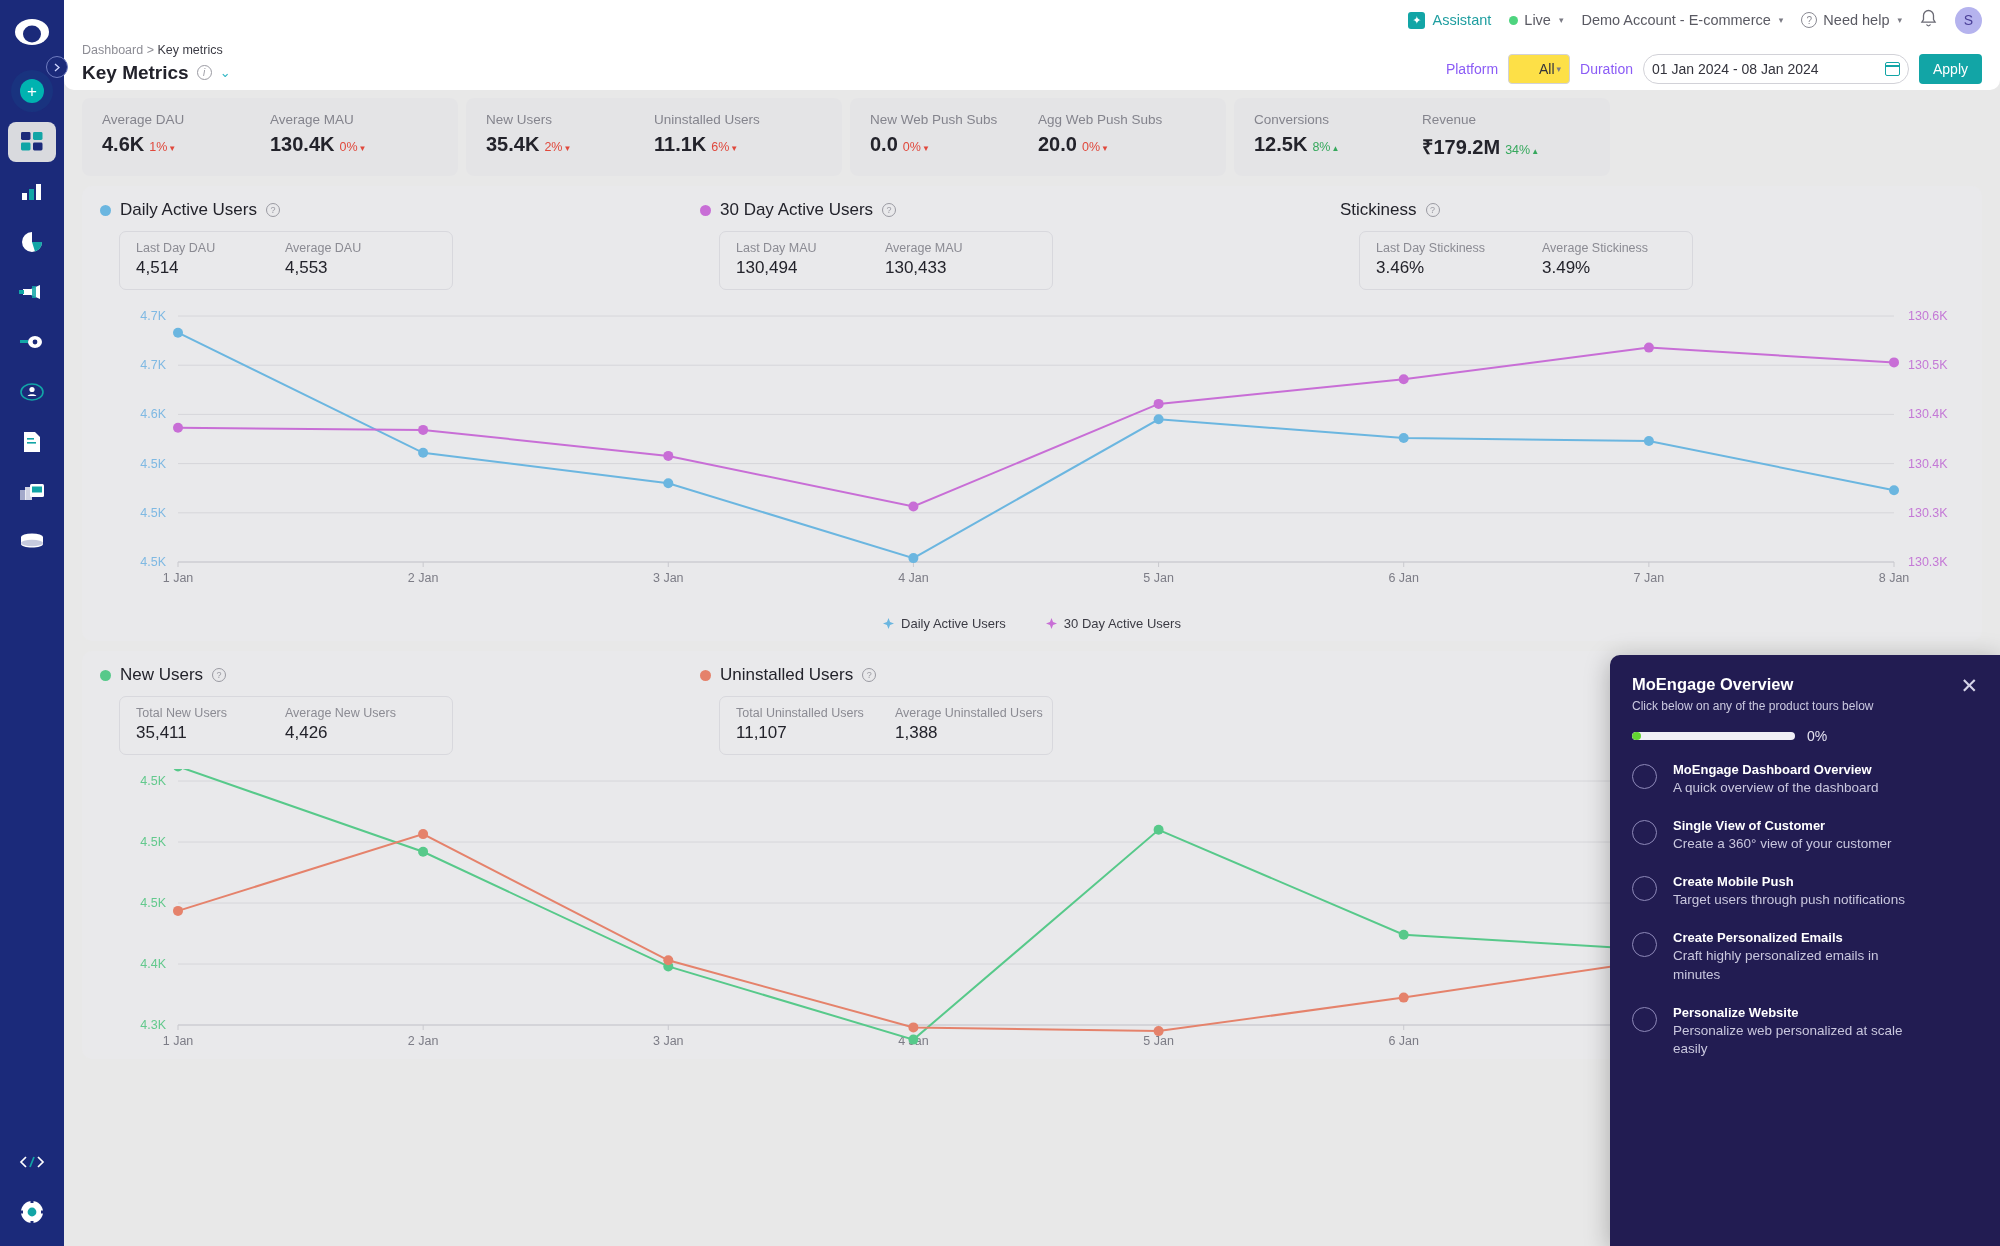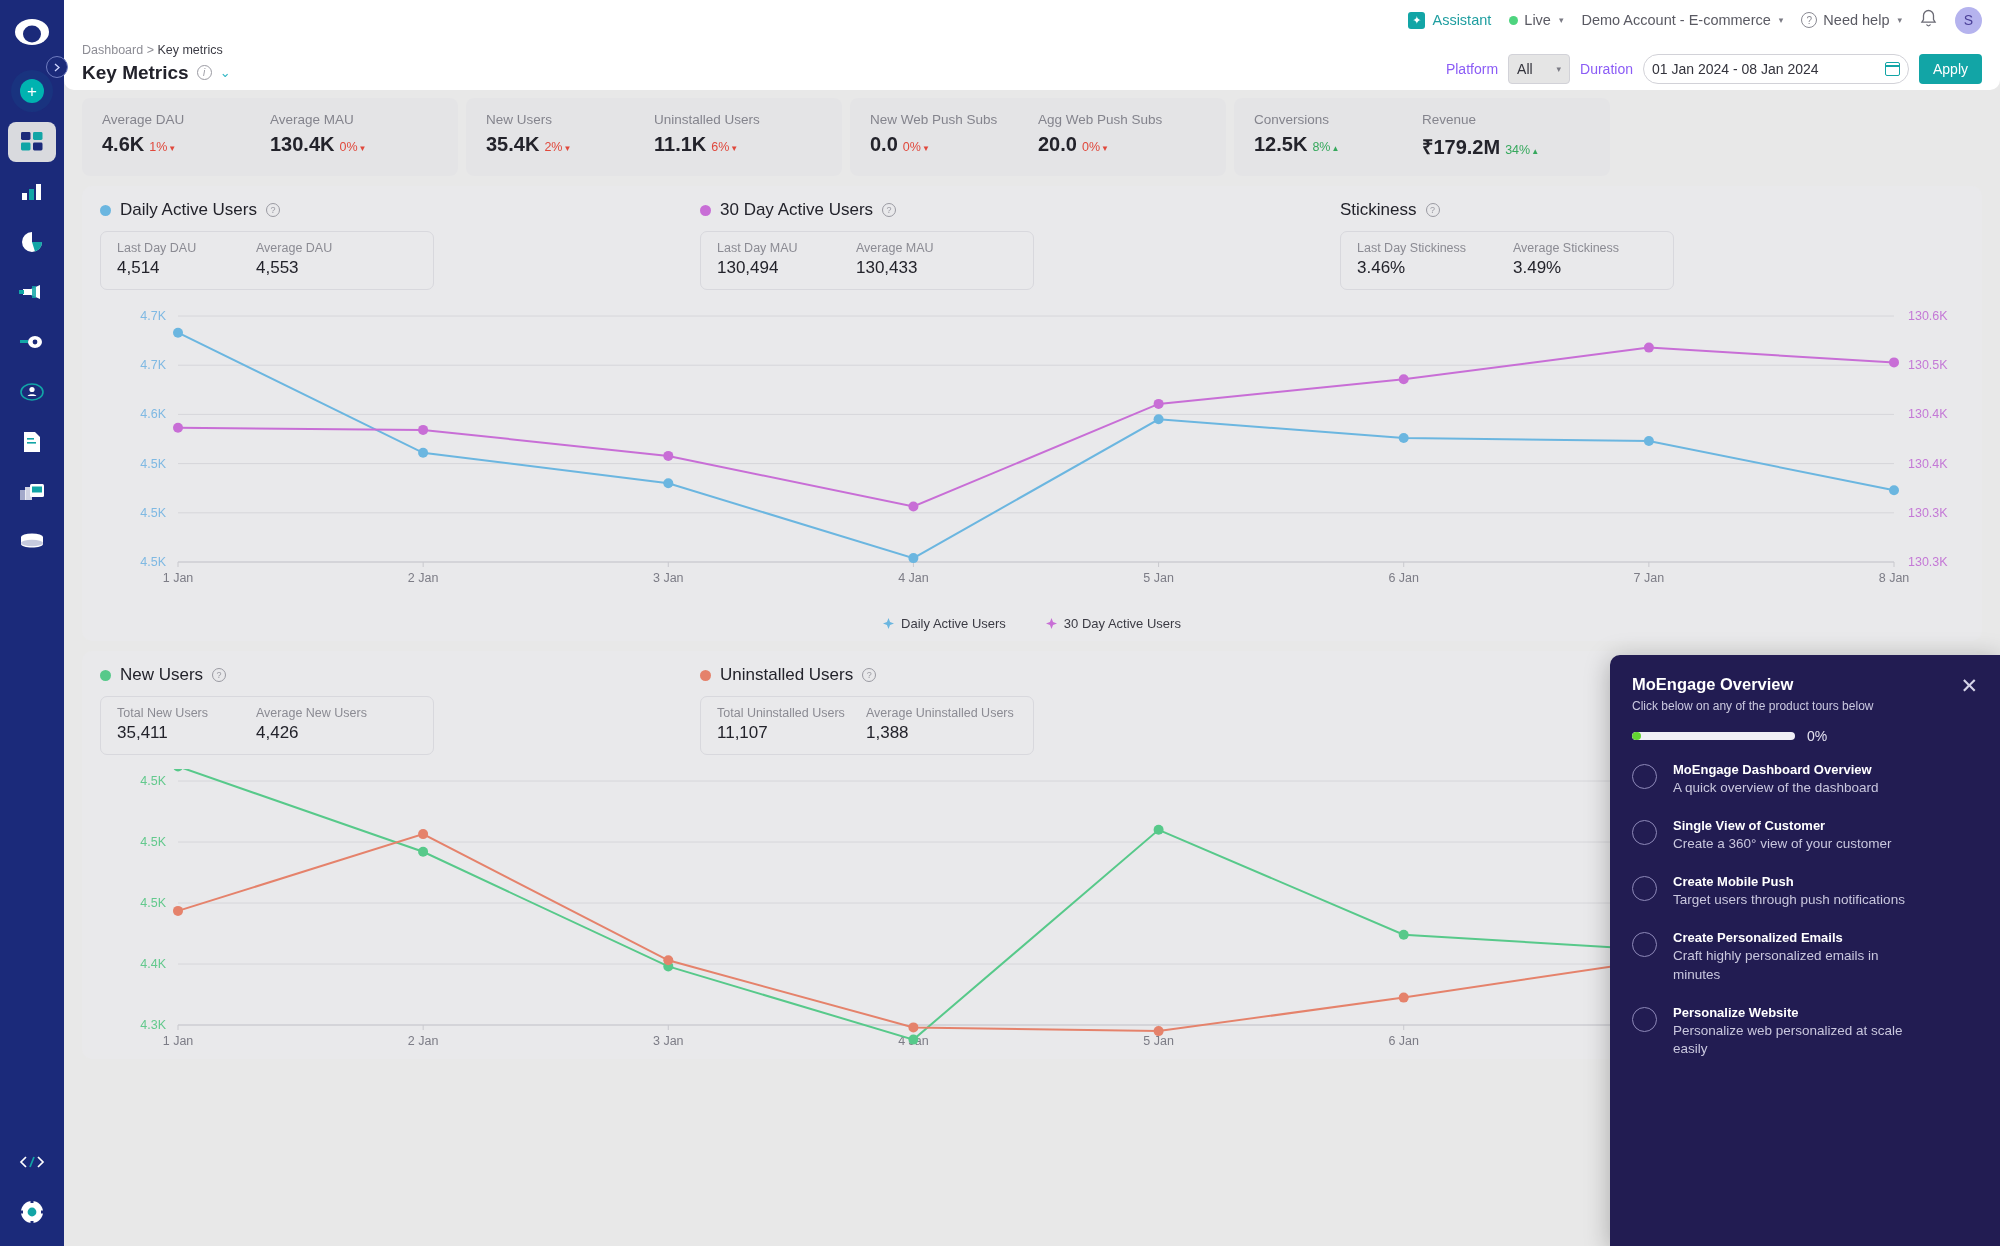--- a/index.html
+++ b/index.html
@@ -78,22 +78,22 @@
   .crumbs .cur { color: #3b3b44; }
   .page-title { font-size: 19px; font-weight: 700; color: #22222b; display: flex; align-items: center; gap: 8px; margin-top: 4px;}
   .i-circle {
     width: 15px; height: 15px; border-radius: 50%; border: 1.2px solid #9a9aa2; color: #9a9aa2;
     font-size: 10px; font-style: italic; display:flex; align-items:center;justify-content:center; font-weight:400;
   }
   .title-caret { color: #2fb6c4; font-size: 13px; font-weight: 400; }
   .filters { display: flex; align-items: center; gap: 10px; margin-top: 10px; }
   .flabel { font-size: 14px; color: #8b5cf6; }
   .sel {
-    width: 62px; height: 30px; border: 1px solid #d2d2d8; border-radius: 4px; background: #e5e5e5;
-    display: flex; align-items: center; justify-content: space-between; padding: 0 8px;
+    width: 62px; height: 30px; border: 1px solid #d2d2d8; border-radius: 4px; background: #fde047;
+    display: flex; align-items: center; justify-content: flex-end; padding: 0 8px;
     font-size: 14px; color: #33333c;
   }
   .daterange {
     width: 266px; height: 30px; border: 1px solid #d2d2d8; border-radius: 15px; background: #fff;
     display: flex; align-items: center; justify-content: space-between; padding: 0 8px;
     font-size: 14px; color: #33333c;
   }
   .cal {
     width: 15px; height: 14px; border: 1.5px solid #12a5a6; border-radius: 2px; position: relative;
   }
@@ -122,21 +122,21 @@
   .panel-head { display: flex; }
   .sec { }
   .sec-title { display: flex; align-items: center; gap: 9px; font-size: 17px; color: #23232b; }
   .sec-dot { width: 11px; height: 11px; border-radius: 50%; }
   .q2 {
     width: 14px; height: 14px; border-radius: 50%; border: 1.2px solid #9a9aa2; color: #9a9aa2;
     font-size: 9px; display:flex;align-items:center;justify-content:center;
   }
   .stat-box {
     margin-top: 11px; border: 1px solid #d8d8dd; border-radius: 7px;
-    display: flex; padding: 9px 16px 11px 16px; gap: 6px; width: 334px;
+    display: flex; padding: 9px 16px 11px 16px; gap: 16px; width: 334px; margin-left: 19px;
   }
   .stat { min-width: 133px; }
   .stat-l { font-size: 12.5px; color: #8b8b93; margin-bottom: 3px; white-space: nowrap; }
   .stat-v { font-size: 17px; color: #23232b; }
 
   .chart-wrap { position: relative; margin-top: 14px; }
   svg.chart { display: block; }
   .legend { display: flex; justify-content: center; gap: 40px; margin-top: 2px; }
   .lg { display: flex; align-items: center; gap: 7px; font-size: 13px; color: #3b3b44; }
   .lg-mark { width: 11px; height: 11px; }

